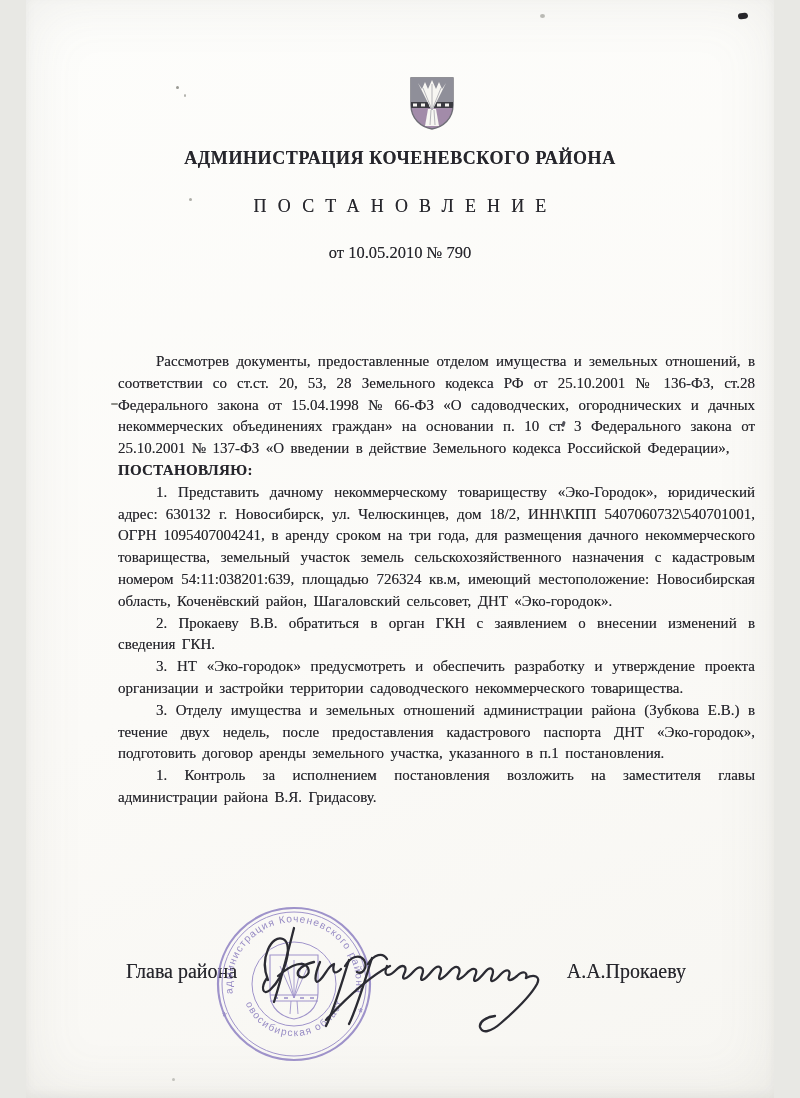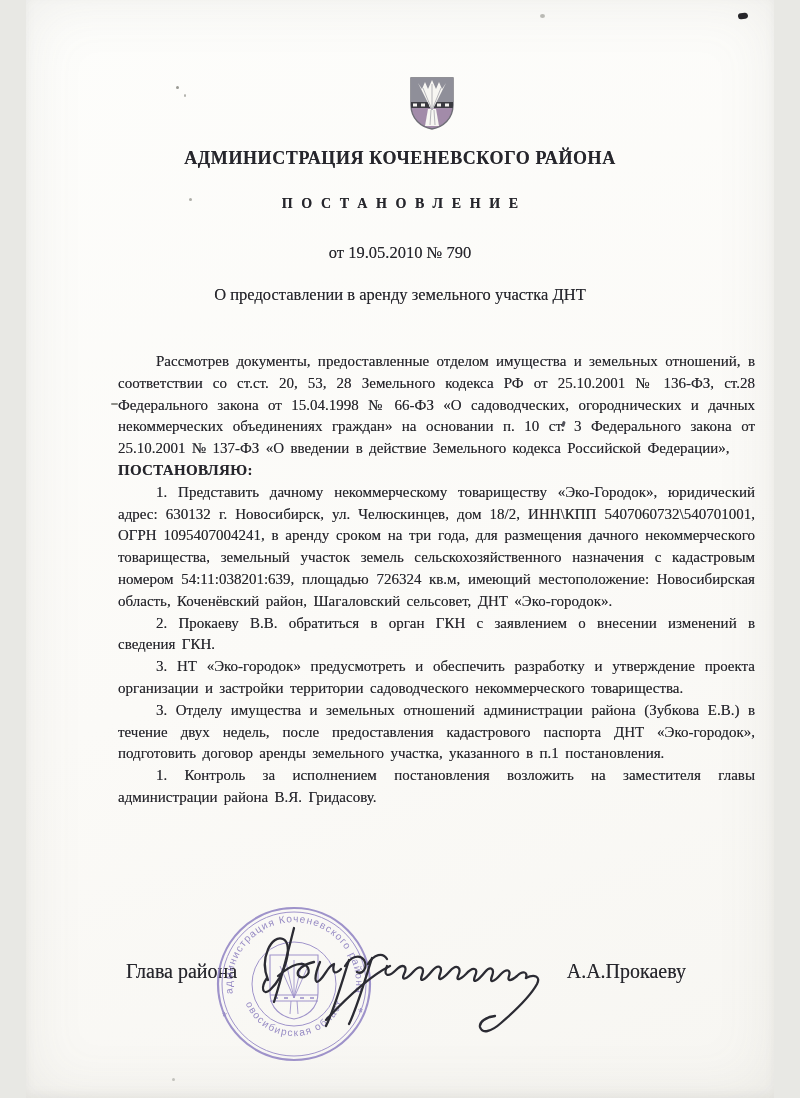--- a/index.html
+++ b/index.html
@@ -14,21 +14,21 @@
     overflow:hidden;
   }
   .txt{ text-shadow:0 0 .5px rgba(35,35,42,.55); }
   .emblem{ position:absolute; left:383px; top:76px; }
   .org-name{
     position:absolute; top:148px; left:0; width:100%;
     text-align:center; font-weight:bold; font-size:18px; letter-spacing:.6px;
   }
   .doc-type{
     position:absolute; top:196px; left:0; width:100%;
-    text-align:center; font-weight:bold; font-size:14px; letter-spacing:.62em;
+    text-align:center; font-weight:normal; font-size:18px; letter-spacing:.62em;
     text-indent:.62em; 
   }
   .date-line{
     position:absolute; top:243px; left:0; width:100%;
     text-align:center; font-size:16.5px;
   }
   .subject{
     position:absolute; top:284px; left:0; width:100%;
     text-align:center; font-size:16.5px; line-height:22px;
   }
@@ -99,24 +99,23 @@
           <line x1="22" y1="34" x2="21" y2="49"></line>
         <line x1="25" y1="34" x2="26" y2="49"></line>
       </g>
     </g>
   </svg>
 
   <div class="org-name txt">АДМИНИСТРАЦИЯ КОЧЕНЕВСКОГО РАЙОНА</div>
 
   <div class="doc-type txt">ПОСТАНОВЛЕНИЕ</div>
 
-  <div class="date-line txt">от 19.05.2010 № 790</div>
+  <div class="date-line txt">от 10.05.2010 № 790</div>
 
   <div class="subject">
-    <div class="txt">О предоставлении в аренду земельного участка ДНТ</div>
   </div>
 
   <div class="body">
     <p class="indent txt">Рассмотрев документы, предоставленные отделом имущества и земельных отношений, в соответствии со ст.ст. 20, 53, 28 Земельного кодекса РФ от 25.10.2001 № 136-ФЗ, ст.28 Федерального закона от 15.04.1998 № 66-ФЗ «О садоводческих, огороднических и дачных некоммерческих объединениях граждан» на основании п. 10 ст. 3 Федерального закона от 25.10.2001 № 137-ФЗ «О введении в действие Земельного кодекса Российской Федерации»,</p>
     <p class="resolve txt">ПОСТАНОВЛЯЮ:</p>
     <p class="indent txt">1. Представить дачному некоммерческому товариществу «Эко-Городок», юридический адрес: 630132 г. Новосибирск, ул. Челюскинцев, дом 18/2, ИНН\КПП 5407060732\540701001, ОГРН 1095407004241, в аренду сроком на три года,  для размещения дачного некоммерческого товарищества, земельный участок земель сельскохозяйственного назначения с кадастровым номером 54:11:038201:639, площадью 726324 кв.м, имеющий местоположение: Новосибирская область, Коченёвский район,  Шагаловский сельсовет, ДНТ «Эко-городок».</p>
     <p class="indent txt">2. Прокаеву В.В. обратиться в орган ГКН с заявлением о внесении изменений в сведения ГКН.</p>
     <p class="indent txt">3. НТ «Эко-городок» предусмотреть и обеспечить разработку и утверждение проекта организации и застройки территории садоводческого некоммерческого товарищества.</p>
     <p class="indent txt">3. Отделу имущества и земельных отношений администрации района (Зубкова Е.В.) в течение двух недель, после предоставления кадастрового паспорта ДНТ «Эко-городок», подготовить договор аренды  земельного участка, указанного в п.1 постановления.</p>
     <p class="indent txt">1. Контроль за исполнением постановления возложить на заместителя главы администрации района В.Я. Гридасову.</p>

